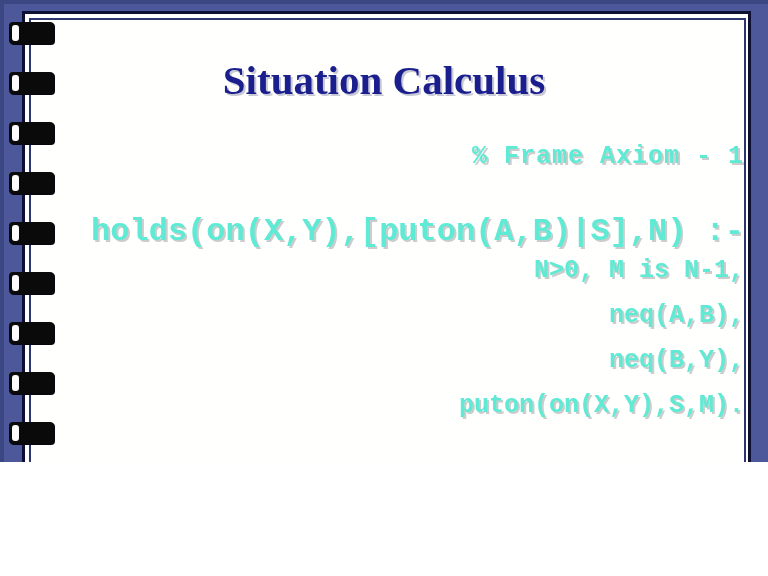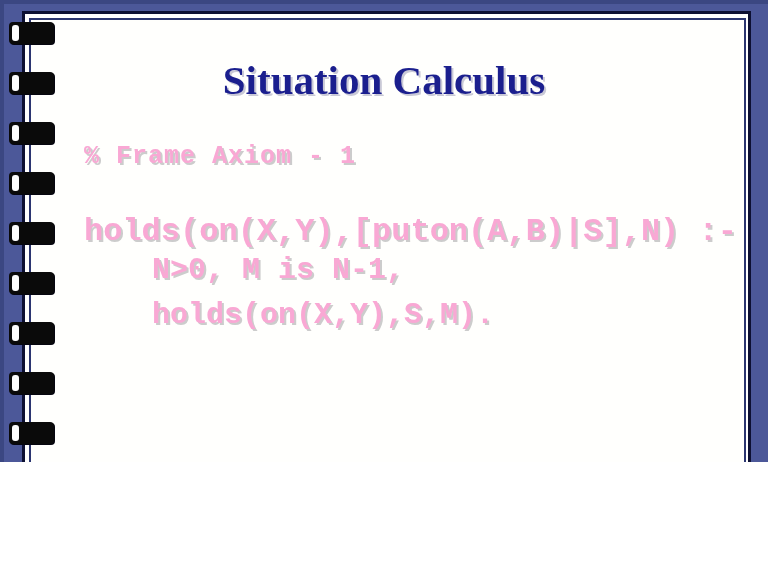--- a/index.html
+++ b/index.html
@@ -117,39 +117,40 @@
   
   .body-block {
     position: absolute;
     left: 84px;
     top: 142px;
     width: 660px;
   }
   .code-line {
     font-family: "Liberation Mono", "DejaVu Sans Mono", monospace;
     font-weight: bold;
-    color: #f9a8d4;
+    color: #5eead4;
     text-shadow: 2px 2px 0 #cccccc;
     white-space: pre;
+    text-align: right;
   }
   .line-comment {
     font-size: 25px;
     line-height: 30px;
     letter-spacing: 1px;
   }
   .spacer-line {
     height: 44px;
   }
   .line-head {
     font-size: 32px;
     line-height: 32px;
     letter-spacing: 0px;
   }
   .line-body {
-    font-size: 30px;
+    font-size: 25px;
     line-height: 45px;
     letter-spacing: 0px;
     padding-left: 68px;
   }
 </style>
 </head>
 <body>
 
 <div class="slide">
 
@@ -179,20 +180,22 @@
   <div class="body-block">
 
     <div class="code-line line-comment">% Frame Axiom - 1</div>
 
     <div class="spacer-line"></div>
 
     <div class="code-line line-head">holds(on(X,Y),[puton(A,B)|S],N) :-</div>
 
     <div class="code-line line-body">N&gt;0, M is N-1,</div>
 
-
-
-
-    <div class="code-line line-body">holds(on(X,Y),S,M).</div>
+    <div class="code-line line-body">neq(A,B),</div>
+
+
+    <div class="code-line line-body">neq(B,Y),</div>
+
+    <div class="code-line line-body">puton(on(X,Y),S,M).</div>
 
   </div>
 
 </div>
 
 </body></html>

